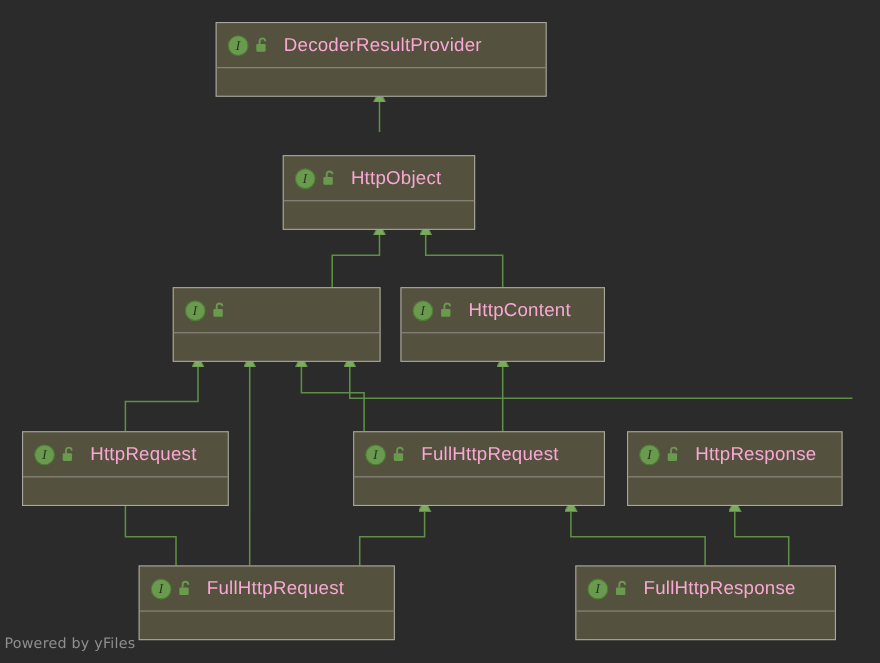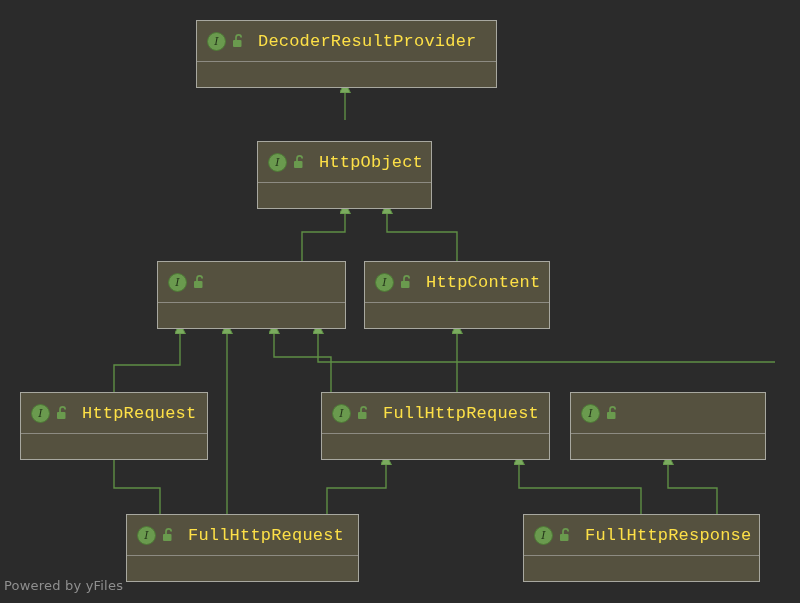--- a/index.html
+++ b/index.html
@@ -62,25 +62,25 @@
   }
   .lock-icon {
     width: 14px;
     height: 16px;
     margin-left: 6px;
     flex: none;
     display: block;
   }
   .node-title {
     margin-left: 12px;
-    color: #fde047;
+    color: #f9a8d4;
     font-size: 17px;
     letter-spacing: 0.2px;
     white-space: nowrap;
-    font-family: Liberation Mono, monospace;
+    font-family: Liberation Sans, sans-serif;
   }
   #watermark {
     position: absolute;
     left: 4px;
     top: 578px;
     color: #8f8f8f;
     font-size: 13px;
     font-family: "DejaVu Sans", "Liberation Sans", sans-serif;
     letter-spacing: 0.2px;
   }
@@ -183,20 +183,21 @@
     <div class="uml-body"></div>
   </div>
 
   <div class="uml-node" style="left: 570px; top: 392px; width: 196px; height: 68px;">
     <div class="uml-header">
       <span class="iface-icon">I</span>
       <svg class="lock-icon" viewBox="0 0 14 16">
         <path d="M4 7 V4.5 a2.6 2.6 0 0 1 5.2 0" fill="none" stroke="#6a9a4e" stroke-width="1.7"></path>
         <rect x="1" y="7" width="8.5" height="7" rx="1" fill="#6a9a4e"></rect>
       </svg>
+      <span class="node-title">HttpResponse</span>
     </div>
     <div class="uml-body"></div>
   </div>
 
   <div class="uml-node" style="left: 126px; top: 514px; width: 233px; height: 68px;">
     <div class="uml-header">
       <span class="iface-icon">I</span>
       <svg class="lock-icon" viewBox="0 0 14 16">
         <path d="M4 7 V4.5 a2.6 2.6 0 0 1 5.2 0" fill="none" stroke="#6a9a4e" stroke-width="1.7"></path>
         <rect x="1" y="7" width="8.5" height="7" rx="1" fill="#6a9a4e"></rect>

